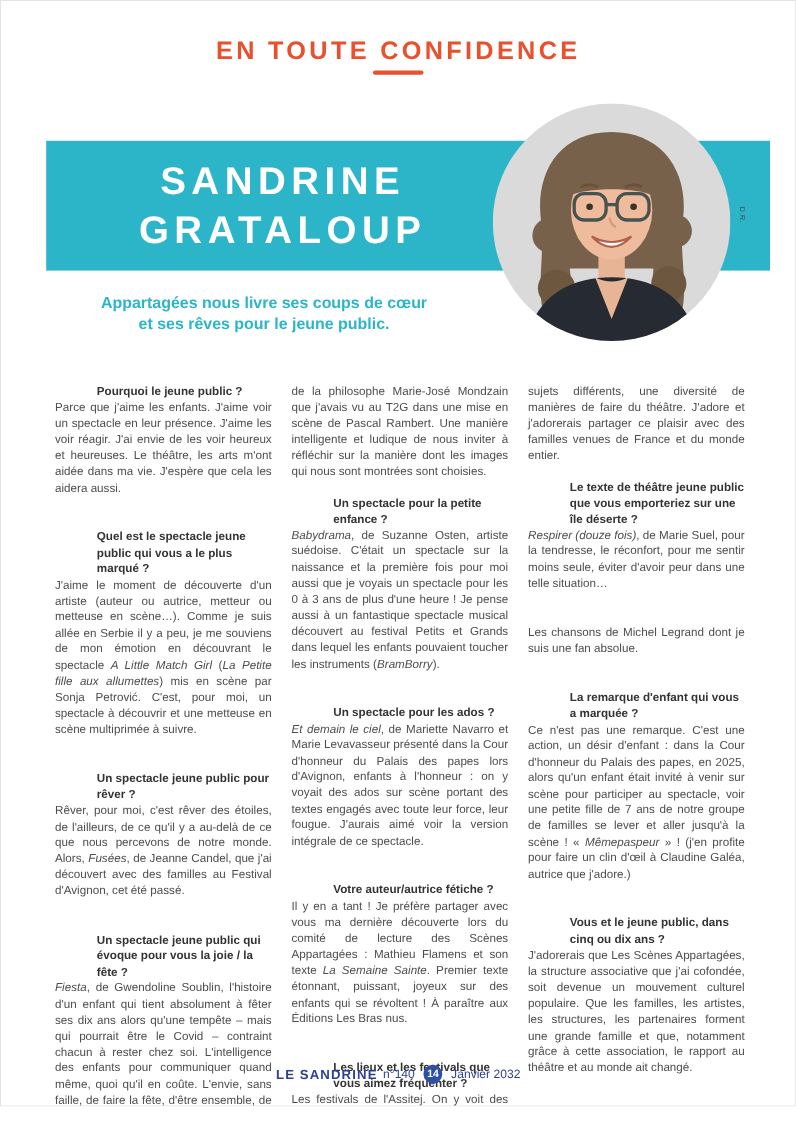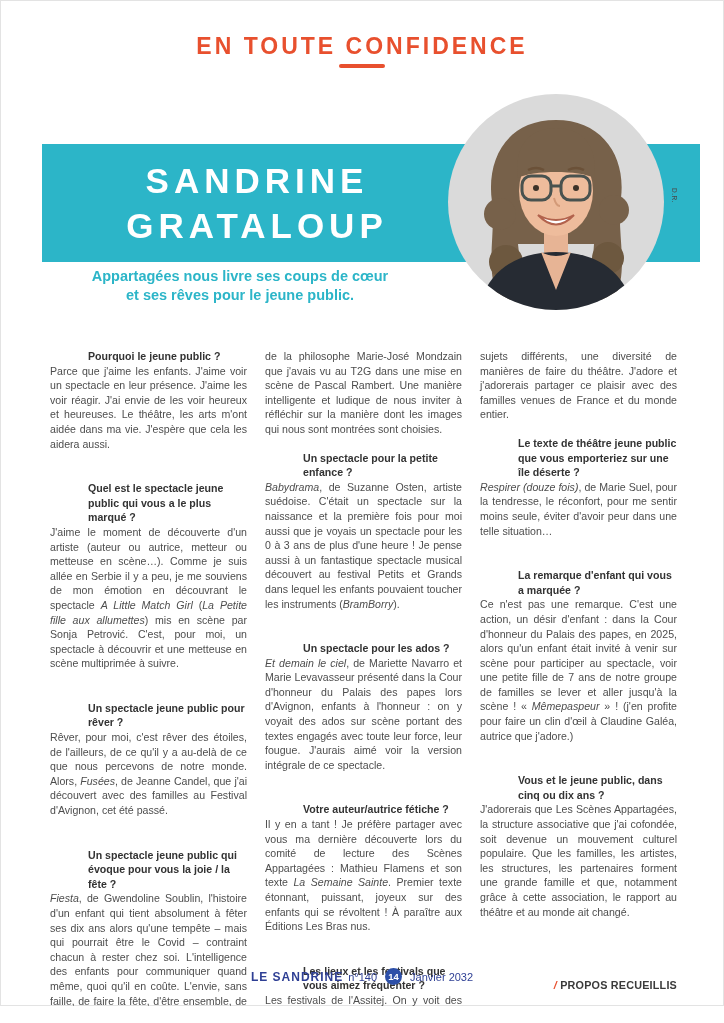--- a/index.html
+++ b/index.html
@@ -21,21 +21,21 @@
     position:absolute;top:33px;left:0;width:100%;
     text-align:center;color:var(--orange);
     font-size:23px;font-weight:bold;letter-spacing:3px;
   }
   .kicker-underline{
     position:absolute;top:64px;left:339px;width:46px;height:4px;
     background:var(--orange);border-radius:2px;
   }
   
   .banner{
-    position:absolute;left:42px;top:144px;width:658px;height:118px;
+    position:absolute;left:42px;top:128px;width:658px;height:118px;
     background:var(--teal);
   }
   .banner-title{
     position:absolute;left:0;top:14px;width:430px;
     text-align:center;color:#fff;font-weight:bold;
     font-size:35px;line-height:45px;letter-spacing:5px;
   }
   
   .portrait{
     position:absolute;left:448px;top:94px;width:216px;height:216px;
@@ -179,20 +179,21 @@
       </div>
     </div>
 
     <div class="col">
       <div class="cont">sujets différents, une diversité de manières de faire du théâtre. J'adore et j'adorerais partager ce plaisir avec des familles venues de France et du monde entier.</div>
       <div class="block">
         <div class="q">Le texte de théâtre jeune public que vous emporteriez sur une île déserte ?</div>
         <div class="a"><i>Respirer (douze fois)</i>, de Marie Suel, pour la tendresse, le réconfort, pour me sentir moins seule, éviter d'avoir peur dans une telle situation…</div>
       </div>
       <div class="block">
+        <div class="a">Les chansons de Michel Legrand dont je suis une fan absolue.</div>
       </div>
       <div class="block">
         <div class="q">La remarque d'enfant qui vous a marquée ?</div>
         <div class="a">Ce n'est pas une remarque. C'est une action, un désir d'enfant : dans la Cour d'honneur du Palais des papes, en 2025, alors qu'un enfant était invité à venir sur scène pour participer au spectacle, voir une petite fille de 7 ans de notre groupe de familles se lever et aller jusqu'à la scène ! « <i>Mêmepaspeur</i> » ! (j'en profite pour faire un clin d'œil à Claudine Galéa, autrice que j'adore.)</div>
       </div>
       <div class="block">
         <div class="q">Vous et le jeune public, dans cinq ou dix ans ?</div>
         <div class="a">J'adorerais que Les Scènes Appartagées, la structure associative que j'ai cofondée, soit devenue un mouvement culturel populaire. Que les familles, les artistes, les structures, les partenaires forment une grande famille et que, notamment grâce à cette association, le rapport au théâtre et au monde ait changé.</div>
       </div>
       <div class="byline">

